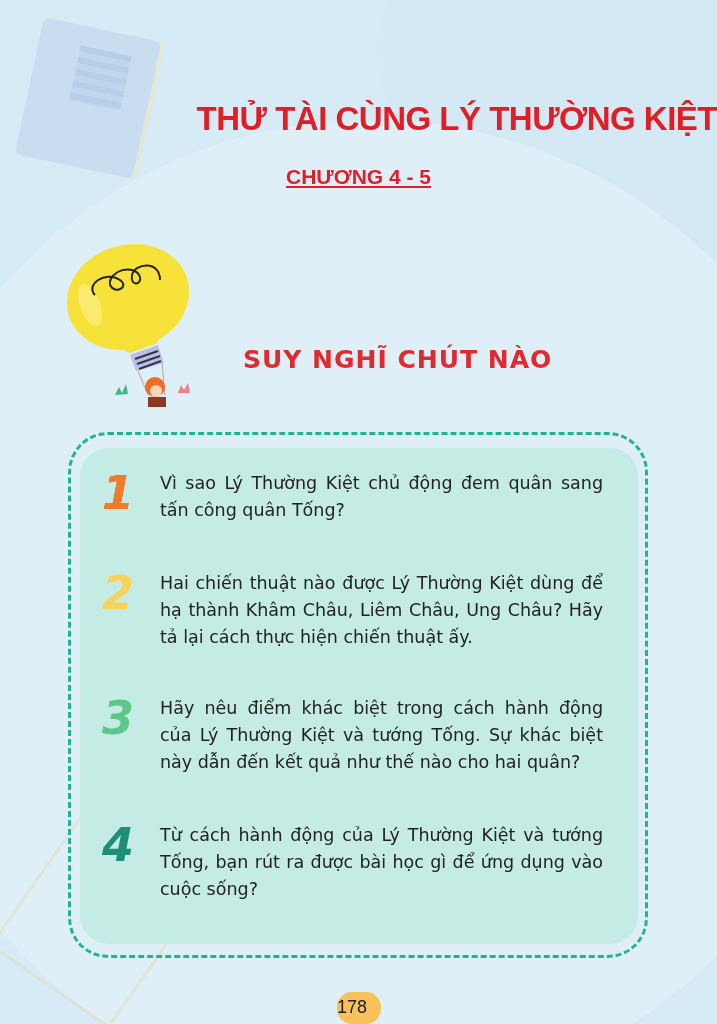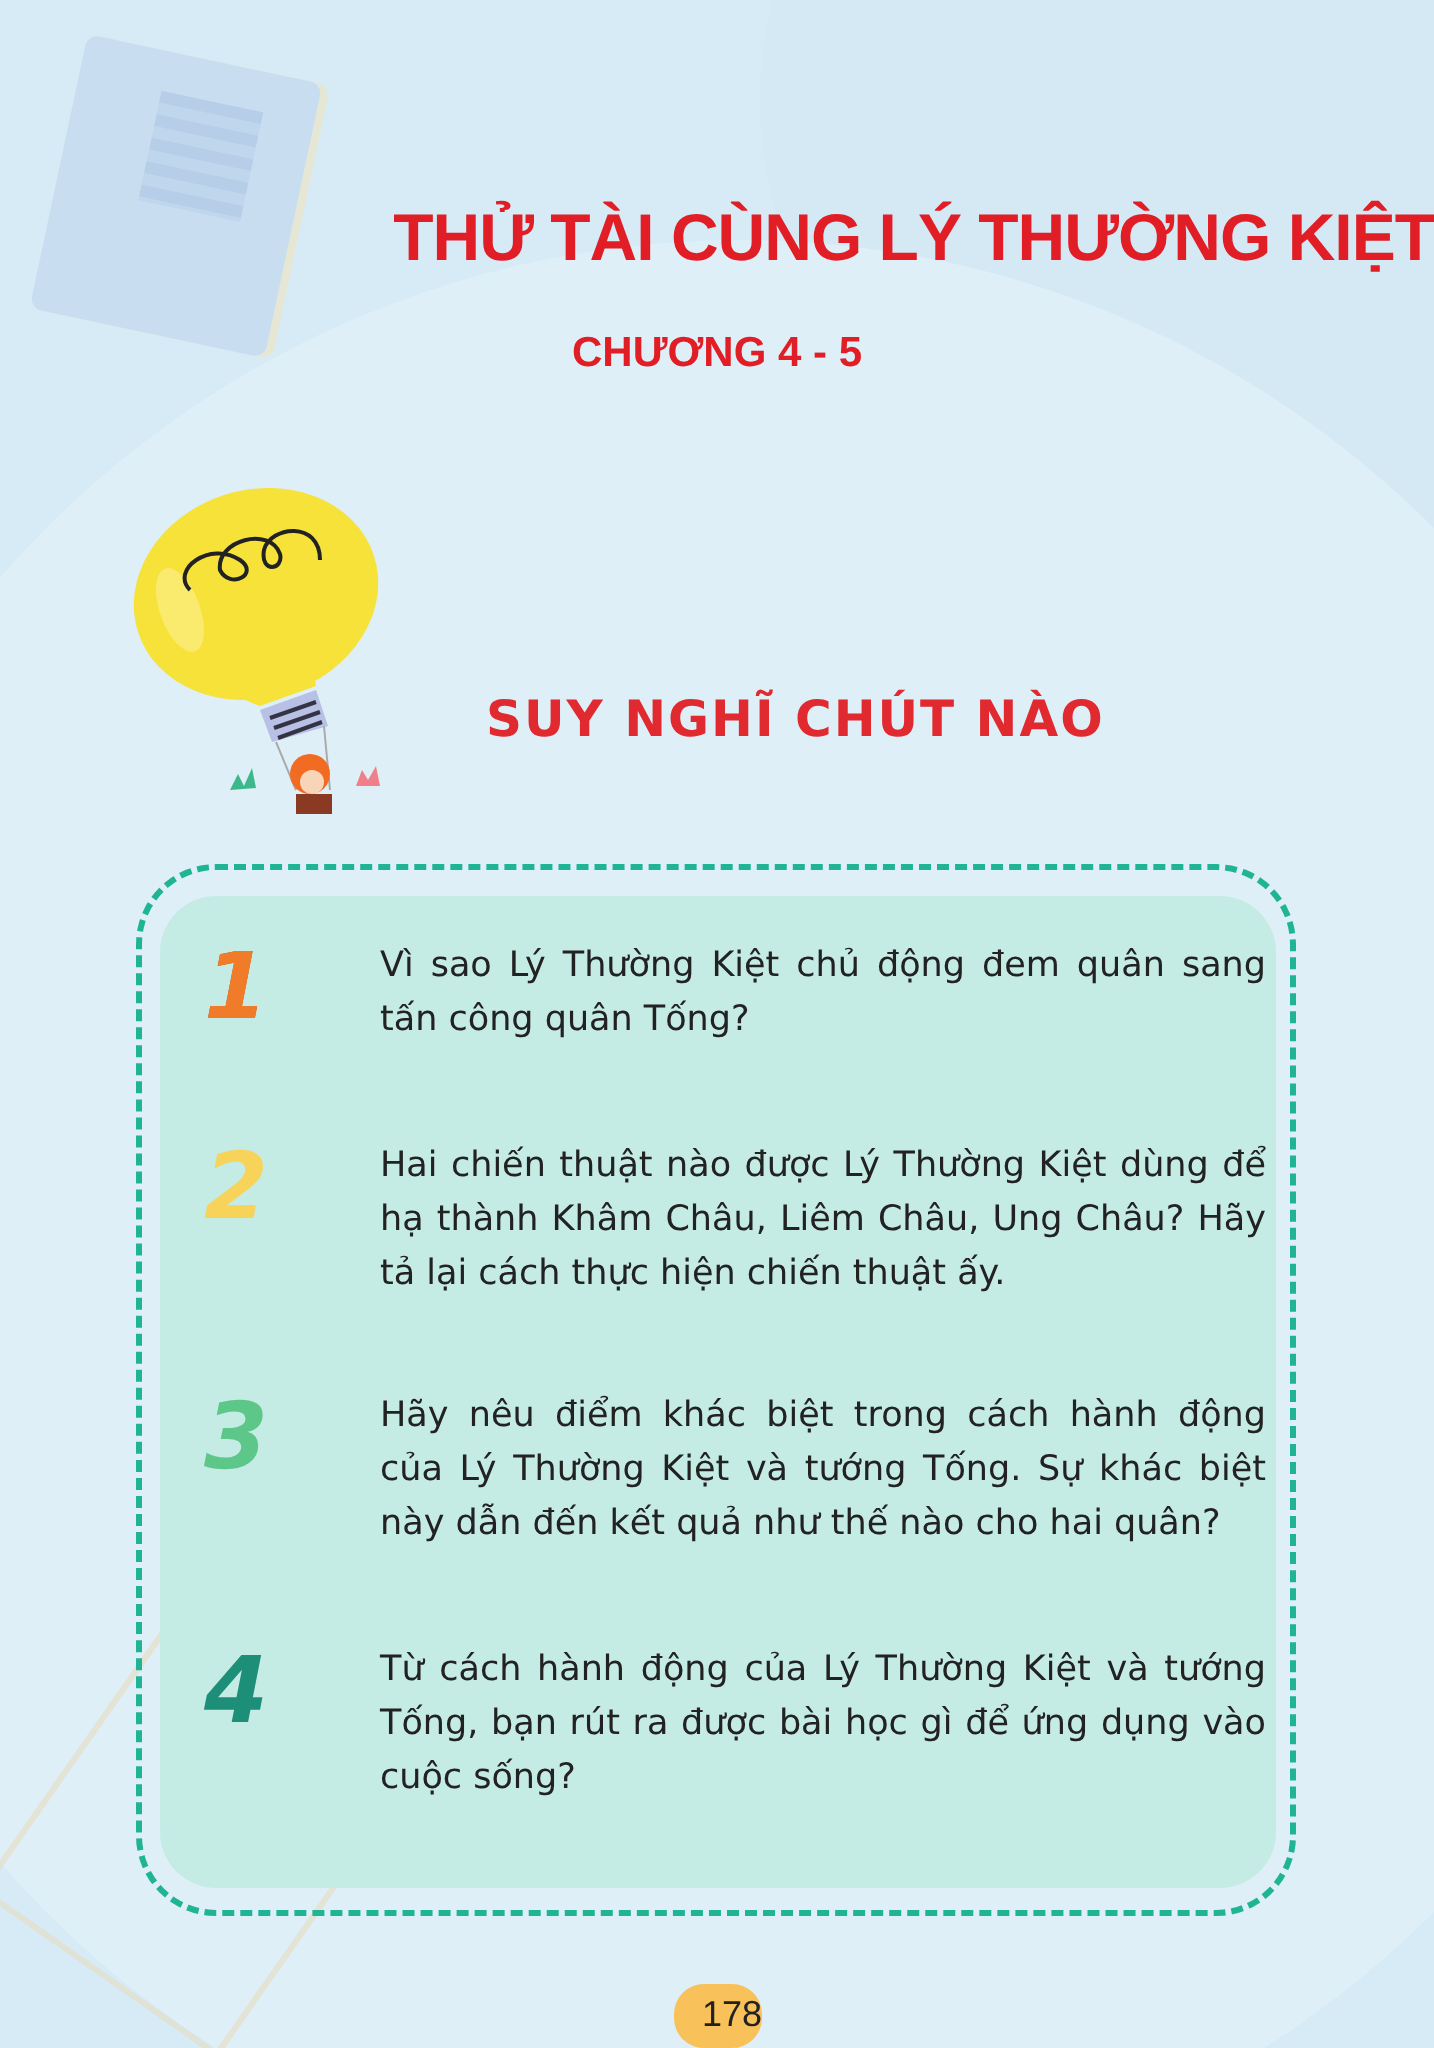--- a/index.html
+++ b/index.html
@@ -33,20 +33,21 @@
     }
     .title {
       position: absolute; left: 0; right: 0; top: 100px; text-align: right;
       color: #e11e26; font-family: "Liberation Sans", sans-serif; font-weight: bold;
       font-size: 33px; letter-spacing: -0.5px;
     }
     .subtitle {
       position: absolute; left: 0; right: 0; top: 165px; text-align: center;
       color: #e11e26; font-family: "Liberation Sans", sans-serif; font-weight: bold;
       font-size: 21px;
+      text-decoration: underline;
     }
     .bulb { position: absolute; left: 60px; top: 235px; width: 150px; height: 180px; }
     .section-heading {
       position: absolute; left: 243px; top: 345px;
       color: #e02a2f; font-family: "DejaVu Sans", sans-serif; font-weight: bold;
       font-size: 25px; letter-spacing: 1px;
     }
     .dashed-frame {
       position: absolute; left: 68px; top: 432px; width: 580px; height: 526px;
       border: 3px dashed #1fb594; border-radius: 40px; box-sizing: border-box;
@@ -59,29 +60,29 @@
       position: absolute; left: 94px; width: 520px;
     }
     .q .num {
       position: absolute; left: 0; top: -4px; width: 48px; text-align: center;
       font-family: "DejaVu Sans", sans-serif; font-weight: bold; font-size: 46px;
       font-style: italic;
     }
     .q .text {
       position: absolute; left: 66px; top: 0; width: 443px;
       font-family: "DejaVu Sans", sans-serif; font-size: 17.5px; line-height: 27px;
-      color: #222; text-align: justify; margin-left: 30px;
+      color: #222; text-align: justify;
     }
     .n1 { color: #f07c2a; text-shadow: 0 0 0 #c25a14; }
     .n2 { color: #f7d35a; }
     .n3 { color: #5dc78a; }
     .n4 { color: #1d8f78; }
     .page-num {
       position: absolute; left: 337px; top: 992px; width: 44px; height: 32px;
-      background: #f8c15a; text-align: right; line-height: 30px;
+      background: #f8c15a; text-align: left; line-height: 30px;
       font-family: "Liberation Sans", sans-serif; font-size: 18px; color: #222; border-radius: 15px;
     }
   </style>
 </head>
 <body>
 
 <div class="bg-swoosh2"></div>
 <div class="bg-swoosh"></div>
 
 <div class="book-top">

